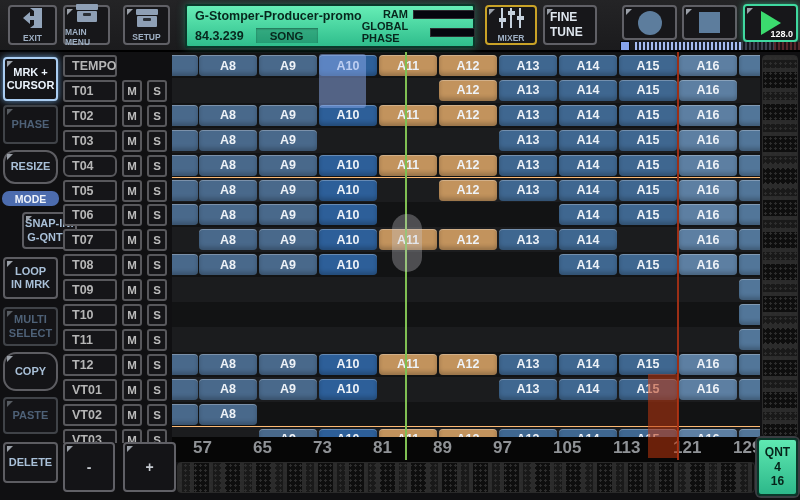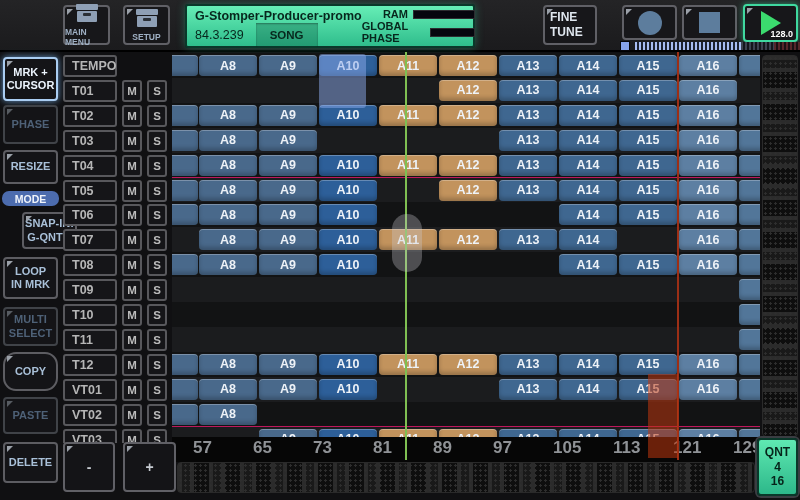--- a/index.html
+++ b/index.html
@@ -15,23 +15,23 @@
         color:#9fb0c4;font-size:8.5px;font-weight:bold;gap:2px;}
   .ct::before{content:"";position:absolute;top:2px;left:2px;border-style:solid;
         border-width:6px 6px 0 0;border-color:#9aa0a8 transparent transparent transparent;}
   .display{position:absolute;left:185px;top:4px;width:290px;height:44px;
         background:linear-gradient(#66eeb6,#2fbd8c);border:2px solid #0a382a;border-radius:3px;
         box-shadow:0 0 8px rgba(60,220,170,.35);color:#07271d;padding:3px 6px 3px 8px;
         display:flex;justify-content:space-between;}
   .disp-left{display:flex;flex-direction:column;justify-content:space-between;}
   .disp-title{font-size:12.5px;font-weight:bold;white-space:nowrap;}
   .disp-row2{display:flex;align-items:center;gap:12px;}
-  .disp-version{font-size:12.5px;font-weight:normal;}
+  .disp-version{font-size:12.5px;font-weight:bold;}
   .song-box{background:rgba(5,70,50,.28);box-shadow:inset 0 1px 2px rgba(0,0,0,.35);
-        padding:0 14px;font-size:11.5px;font-weight:bold;height:24px;display:flex;align-items:center;}
+        padding:0 14px;font-size:11.5px;font-weight:bold;height:15px;display:flex;align-items:center;}
   .disp-right{display:flex;flex-direction:column;justify-content:center;align-items:flex-end;padding:1px 0;}
   .meter-row{display:flex;align-items:center;gap:5px;}
   .meter-label{font-size:11px;font-weight:bold;}
   .meter{width:62px;height:9px;background:#06060e;border:1px solid #2c2c30;}
   .meter-fill{height:100%;background:#8ca7ee;}
 
   .icon-slider line{stroke:#c6d2de;stroke-width:2;}
   .icon-slider rect{fill:#c6d2de;}
 
   .transport-strip{position:absolute;left:620px;top:41px;width:180px;height:10px;display:flex;align-items:center;}
@@ -51,21 +51,21 @@
         color:#f0f4fa;font-size:10.5px;font-weight:bold;display:flex;align-items:center;justify-content:center;}
 
   
   #trackcol{position:absolute;left:62px;top:53px;width:110px;height:390px;overflow:hidden;}
   .tname{position:absolute;left:1px;width:54px;height:22px;background:#151518;border:2px solid #58585c;
         border-radius:3px;color:#b6b6b6;font-size:12.5px;font-weight:bold;display:flex;align-items:center;padding-left:7px;}
   .msbtn{position:absolute;width:20px;height:22px;background:#151518;border:2px solid #58585c;border-radius:3px;
         color:#bcbcbc;font-size:11.5px;font-weight:bold;display:flex;align-items:center;justify-content:center;}
 
   
-  #grid{position:absolute;left:172px;top:53px;width:588px;height:384px;overflow:hidden;background:#be185d;}
+  #grid{position:absolute;left:172px;top:53px;width:588px;height:384px;overflow:hidden;background:#fdba74;}
   .stripe{position:absolute;left:0;width:588px;height:24.9px;}
   .cell{position:absolute;height:21px;border-radius:4px;color:#eef2f7;font-size:12.5px;font-weight:bold;
         display:flex;align-items:center;justify-content:center;
         box-shadow:inset 0 1px 0 rgba(255,255,255,.28), inset 0 -3px 4px rgba(0,0,0,.22);}
   .overlay{position:absolute;pointer-events:none;}
 
   
   .vstrip{position:absolute;left:762px;top:55px;width:36px;height:382px;border-radius:4px;
         background-color:#101010;
         background-image:radial-gradient(circle,#2e2e2e 1px,transparent 1.4px),
@@ -88,20 +88,29 @@
         font-size:14px;font-weight:bold;display:flex;align-items:center;justify-content:center;}
 
   .playtri{width:0;height:0;border-left:20px solid #3bdb6e;border-top:12px solid transparent;border-bottom:12px solid transparent;}
   .tempo-tag{position:absolute;right:3px;bottom:1px;font-size:9px;color:#fff;font-weight:bold;}
 </style>
 </head>
 <body>
 
 <div class="topbar">
 
+  <div class="tbtn" style="left:8px;width:49px;">
+    <span>
+      <svg width="26" height="22" viewBox="0 0 26 22">
+        <path d="M10 1 h12 v20 h-12 l4,-3 v-14 z" fill="#93a5bb"></path>
+        <path d="M3 11 l7 -6 v4 h5 v4 h-5 v4 z" fill="#93a5bb"></path>
+      </svg>
+    </span>
+    <span>EXIT</span>
+  </div>
 
   <div class="tbtn ct" style="left:63px;width:47px;">
     <span>
       <svg width="26" height="20" viewBox="0 0 26 20">
         <rect x="2" y="1" width="22" height="6" rx="1" fill="#8e9fb5"></rect>
         <rect x="3" y="8" width="20" height="11" rx="1" fill="#8e9fb5"></rect>
         <rect x="9" y="10" width="8" height="3" rx="1" fill="#2a2f36"></rect>
       </svg>
     </span>
     <span>MAIN MENU</span>
@@ -131,20 +140,33 @@
         <span class="meter-label">RAM</span>
         <span class="meter"><span class="meter-fill" id="ram-fill" style="width: 35%;"></span></span>
       </div>
       <div class="meter-row">
         <span class="meter-label">GLOBAL PHASE</span>
         <span class="meter"><span class="meter-fill" id="phase-fill" style="width: 55%;"></span></span>
       </div>
     </div>
   </div>
 
+  <div class="tbtn ct" style="left:485px;width:52px;border-color:#c9a227;">
+    <span class="icon-slider">
+      <svg width="30" height="22" viewBox="0 0 30 22">
+        <line x1="6" y1="1" x2="6" y2="21"></line>
+          <line x1="15" y1="1" x2="15" y2="21"></line>
+          <line x1="24" y1="1" x2="24" y2="21"></line>
+        <rect x="3" y="11" width="7" height="4"></rect>
+          <rect x="12" y="4" width="7" height="4"></rect>
+          <rect x="21" y="9" width="7" height="4"></rect>
+      </svg>
+    </span>
+    <span>MIXER</span>
+  </div>
 
   <div class="tbtn ct" style="left:543px;width:54px;font-size:12px;color:#dfe6ee;">
     <span style="white-space:normal;width:40px;line-height:1.25;">FINE TUNE</span>
   </div>
 
   <div class="tbtn ct" style="left:622px;width:55px;height:35px;">
     <span style="width:24px;height:24px;border-radius:50%;background:#5d7d9d;"></span>
   </div>
   <div class="tbtn ct" style="left:682px;width:55px;height:35px;">
     <span style="width:21px;height:21px;background:#5d7d9d;"></span>
@@ -159,21 +181,21 @@
     <span class="ts-seg1"></span>
     <span class="ts-seg2"></span>
     <span class="ts-seg3"></span>
   </div>
 </div>
 
 <div id="sidebar">
     <div class="sbtn ct sel" style="top: 57px; height: 44px;">MRK +
 CURSOR</div>
     <div class="sbtn ct dim" style="top: 105px; height: 39px;">PHASE</div>
-    <div class="sbtn ct" style="top: 150px; height: 34px;">RESIZE</div>
+    <div class="sbtn ct" style="top: 150px; height: 34px; border-radius: 12px;">RESIZE</div>
     <div class="mode-pill" style="top: 191px; height: 15px;">MODE</div>
     <div class="sbtn ct" style="top: 212px; height: 37px; margin-left: 19px;">SNAP-IN:
 G-QNTM</div>
     <div class="sbtn ct" style="top: 257px; height: 42px;">LOOP
 IN MRK</div>
     <div class="sbtn ct dim" style="top: 307px; height: 39px;">MULTI
 SELECT</div>
     <div class="sbtn ct" style="top: 352px; height: 39px; border-radius: 13px;">COPY</div>
     <div class="sbtn ct dim" style="top: 397px; height: 37px;">PASTE</div>
     <div class="sbtn ct" style="top: 442px; height: 41px;">DELETE</div>
@@ -183,21 +205,21 @@
     <div class="tname" style="top: 2px;">TEMPO</div>
     <div class="tname" style="top: 26.9px;">T01</div>
     <div class="msbtn" style="top: 26.9px; left: 60px;">M</div>
     <div class="msbtn" style="top: 26.9px; left: 85px;">S</div>
     <div class="tname" style="top: 51.8px;">T02</div>
     <div class="msbtn" style="top: 51.8px; left: 60px;">M</div>
     <div class="msbtn" style="top: 51.8px; left: 85px;">S</div>
     <div class="tname" style="top: 76.7px;">T03</div>
     <div class="msbtn" style="top: 76.7px; left: 60px;">M</div>
     <div class="msbtn" style="top: 76.7px; left: 85px;">S</div>
-    <div class="tname" style="top: 101.6px;">T04</div>
+    <div class="tname" style="top: 101.6px; border-radius: 6px;">T04</div>
     <div class="msbtn" style="top: 101.6px; left: 60px;">M</div>
     <div class="msbtn" style="top: 101.6px; left: 85px;">S</div>
     <div class="tname" style="top: 126.5px;">T05</div>
     <div class="msbtn" style="top: 126.5px; left: 60px;">M</div>
     <div class="msbtn" style="top: 126.5px; left: 85px;">S</div>
     <div class="tname" style="top: 151.4px;">T06</div>
     <div class="msbtn" style="top: 151.4px; left: 60px;">M</div>
     <div class="msbtn" style="top: 151.4px; left: 85px;">S</div>
     <div class="tname" style="top: 176.3px;">T07</div>
     <div class="msbtn" style="top: 176.3px; left: 60px;">M</div>

